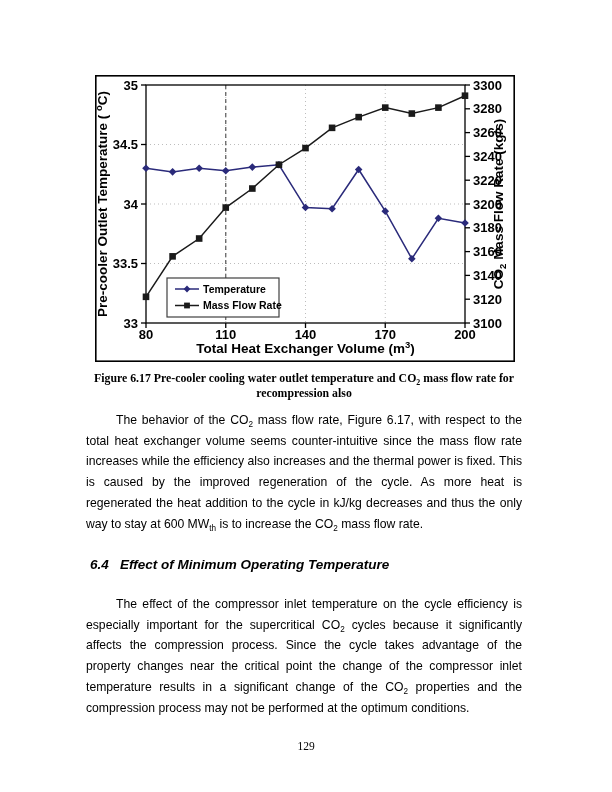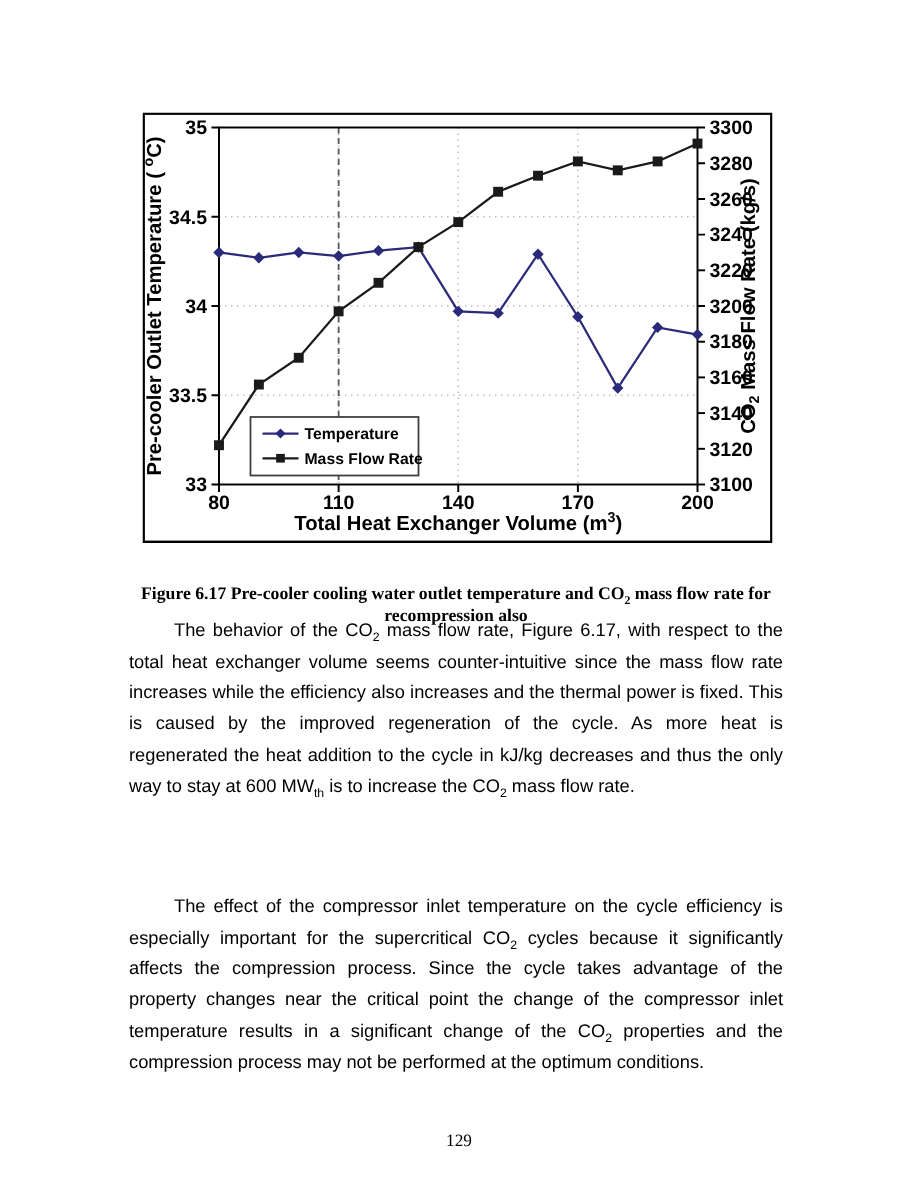--- a/index.html
+++ b/index.html
@@ -10,39 +10,39 @@
   }
   .figure-box{position:absolute;left:95px;top:75px;width:420px;height:287px;}
   .figure-box svg{display:block;}
 
   svg text{fill:#000;}
   .tick-label{font:bold 13px "Liberation Sans", sans-serif;}
   .axis-title{font:bold 13.5px "Liberation Sans", sans-serif;}
   .legend-label{font:bold 10.5px "Liberation Sans", sans-serif;}
 
   .caption{
-    position:absolute;left:86px;top:388px;width:436px;
+    position:absolute;left:86px;top:371px;width:436px;
     text-align:center;font-weight:bold;font-size:11.8px;line-height:14.5px;
     font-family:"Liberation Serif", serif;
   }
   .para{
     position:absolute;left:86px;width:436px;
     font-size:12.2px;line-height:20.7px;text-align:justify;text-indent:30px;
     font-family:Liberation Sans, sans-serif;
   }
   .para-1{top:410px;}
   .para-2{top:594px;}
   .section-heading{
     position:absolute;left:90px;top:557px;width:432px;
     font:bold italic 13.5px "Liberation Sans", sans-serif;
   }
   .section-heading .num{display:inline-block;width:30px;font-style:italic;}
   .page-number{
     position:absolute;left:0;top:740px;width:612px;text-align:center;
-    font-size:11.5px;font-family:"Liberation Serif", serif;margin-top:15px;
+    font-size:11.5px;font-family:"Liberation Serif", serif;
   }
   sub{font-size:0.67em;line-height:0;}
 </style>
 </head>
 <body>
 
 <div class="sheet">
 
   <div class="figure-box">
     <svg id="chart" width="420" height="287" viewBox="0 0 420 287">
@@ -138,18 +138,21 @@
       </svg>
   </div>
 
   <div class="caption">
     <span><span>Figure 6.17 Pre-cooler cooling water outlet temperature and CO</span><sub>2</sub><span> mass flow rate for</span></span><br>
     <span>recompression also</span>
   </div>
 
   <div class="para para-1"><span>The behavior of the CO</span><sub>2</sub><span> mass flow rate, Figure 6.17, with respect to the total heat exchanger volume seems counter-intuitive since the mass flow rate increases while the efficiency also increases and the thermal power is fixed.  This is caused by the improved regeneration of the cycle.  As more heat is regenerated the heat addition to the cycle in kJ/kg decreases and thus the only way to stay at 600 MW</span><sub>th</sub><span> is to increase the CO</span><sub>2</sub><span> mass flow rate.</span></div>
 
+  <div class="section-heading">
+    <span class="num">6.4</span><span>Effect of Minimum Operating Temperature</span>
+  </div>
 
   <div class="para para-2"><span>The effect of the compressor inlet temperature on the cycle efficiency is especially important for the supercritical CO</span><sub>2</sub><span> cycles because it significantly affects the compression process.  Since the cycle takes advantage of the property changes near the critical point the change of the compressor inlet temperature results in a significant change of the CO</span><sub>2</sub><span> properties and the compression process may not be performed at the optimum conditions.</span></div>
 
   <div class="page-number">129</div>
 
 </div>
 
 </body></html>

